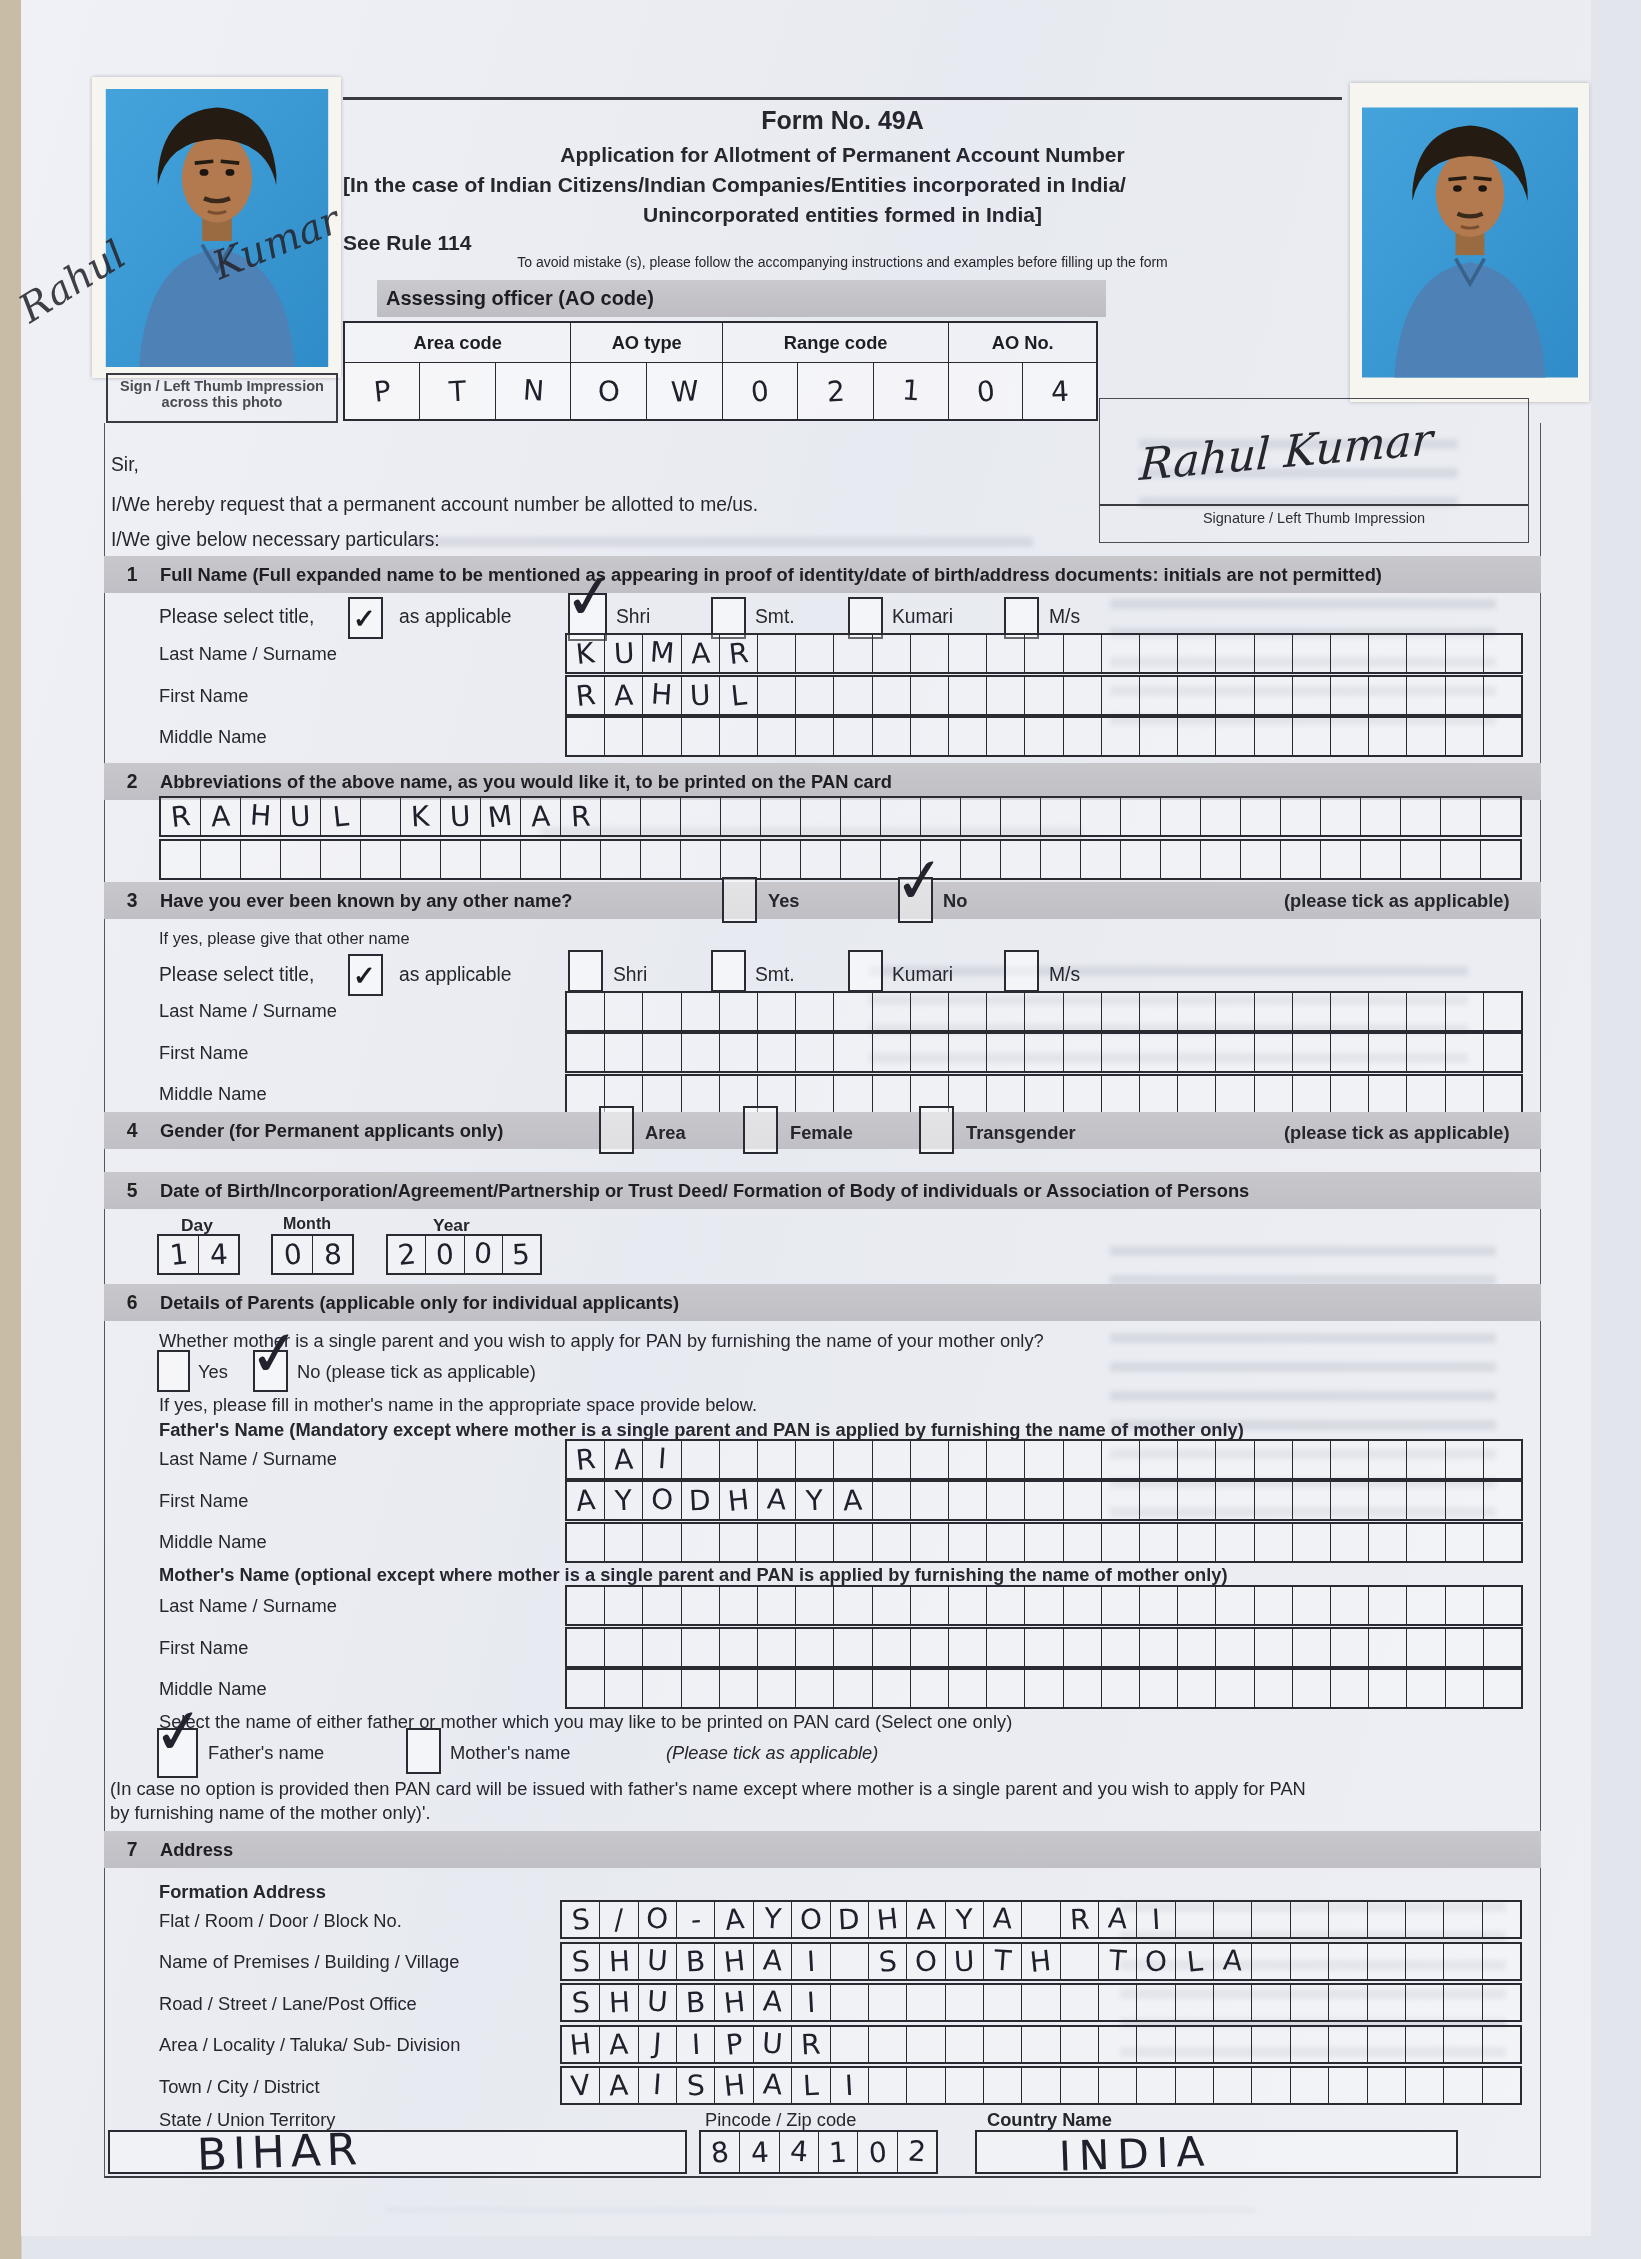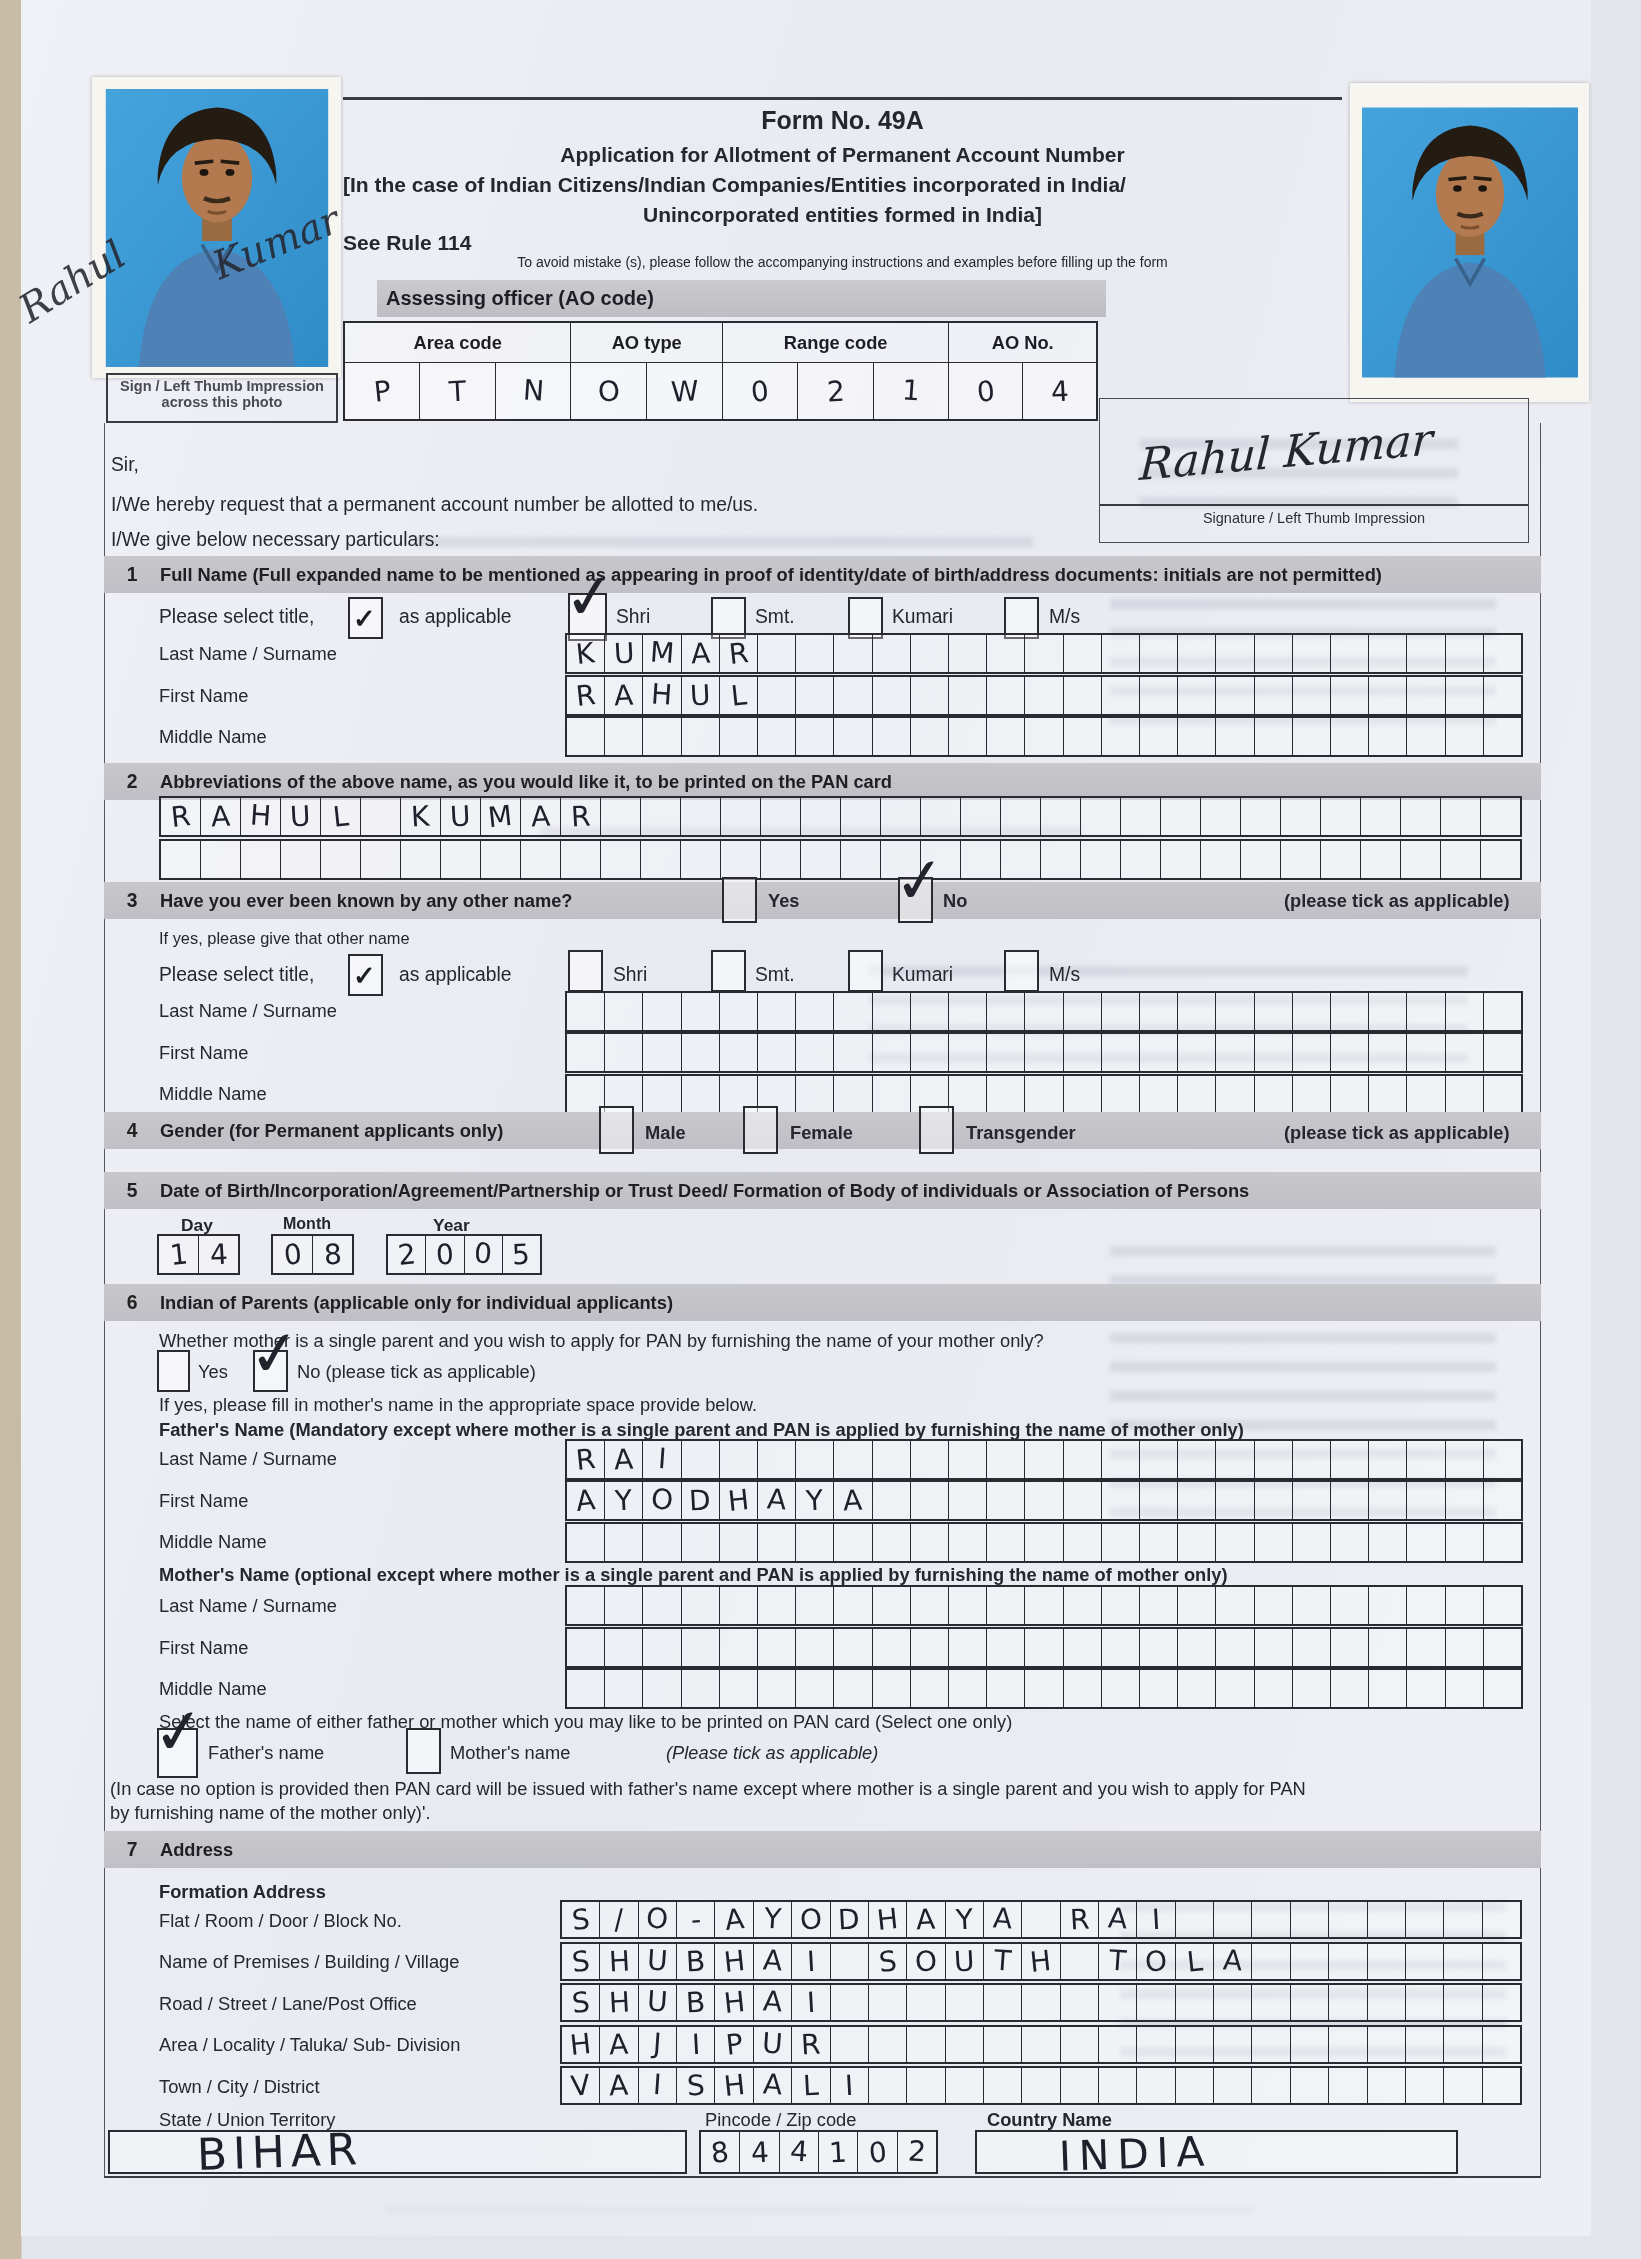--- a/index.html
+++ b/index.html
@@ -520,21 +520,21 @@
       <div class="cell"></div>
     </div>
 
   <div class="band" style="top:1112px">
     <span class="num">4</span>
     <span class="t">Gender (for Permanent applicants only)</span>
   </div>
   <div class="cb" style="left:599px;top:1106px;height:48px">
       <span class="tick-hand"></span>
     </div>
-  <div class="lbl b" style="left:645px;top:1122px">Male</div>
+  <div class="lbl b" style="left:645px;top:1122px">Area</div>
   <div class="cb" style="left:743px;top:1106px;height:48px">
       <span class="tick-hand"></span>
     </div>
   <div class="lbl b" style="left:790px;top:1122px">Female</div>
   <div class="cb" style="left:919px;top:1106px;height:48px">
       <span class="tick-hand"></span>
     </div>
   <div class="lbl b" style="left:966px;top:1122px">Transgender</div>
   <div class="lbl b" style="left:1284px;top:1122px">(please tick as applicable)</div>
 
@@ -571,21 +571,21 @@
       <div class="cell">
         <span class="hw">0</span>
       </div>
       <div class="cell">
         <span class="hw">5</span>
       </div>
     </div>
 
   <div class="band" style="top:1284px">
     <span class="num">6</span>
-    <span class="t">Indian of Parents (applicable only for individual applicants)</span>
+    <span class="t">Details of Parents (applicable only for individual applicants)</span>
   </div>
   <div class="lbl" style="left:159px;top:1330px">Whether mother is a single parent and you wish to apply for PAN by furnishing the name of your mother only?</div>
   <div class="cb" style="left:157px;top:1350px;width:33px">
       <span class="tick-hand"></span>
     </div>
   <div class="lbl" style="left:198px;top:1361px">Yes</div>
   <div class="cb" style="left:253px;top:1350px;width:35px">
       <span class="tick-hand">✓</span>
     </div>
   <div class="lbl" style="left:297px;top:1361px">No (please tick as applicable)</div>

